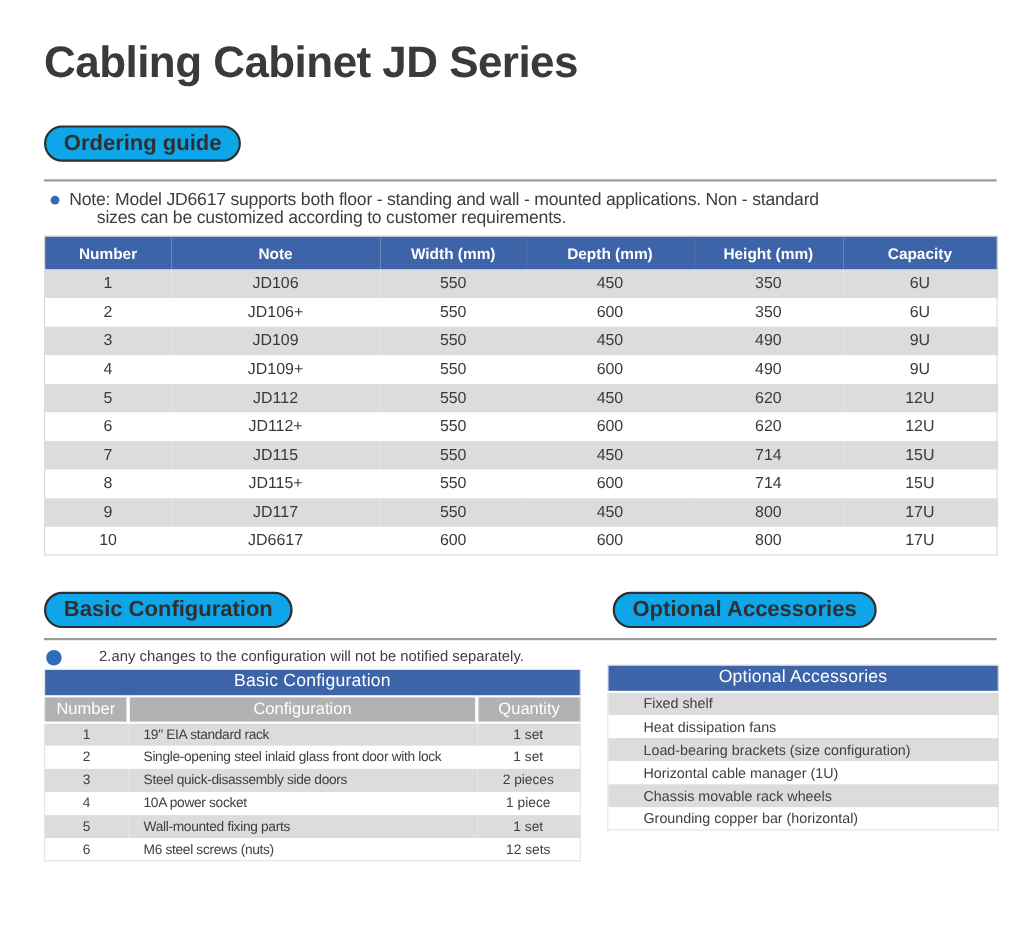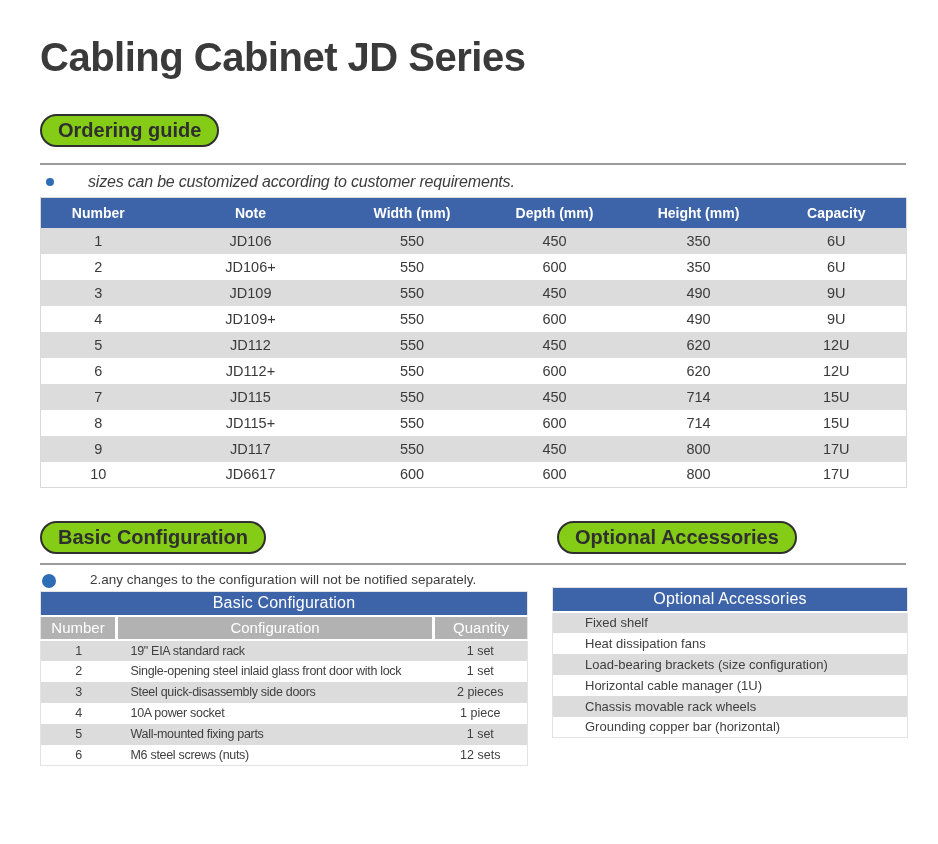--- a/index.html
+++ b/index.html
@@ -12,37 +12,37 @@
 
   .page-title {
     font-size:40px; font-weight:700; color:#3a3a3a;
     letter-spacing:-0.5px; line-height:46px;
   }
 
   .pill {
     display:inline-flex; align-items:center;
     height:33px; padding:0 16px;
     border:2.5px solid #2f2f2f; border-radius:17px;
-    font-size:20px; font-weight:700; color:#2f2f2f; background:#84cc16;
+    font-size:20px; font-weight:700; color:#2f2f2f; background:#0ea5e9;
     white-space:nowrap;
   }
   .pill-ordering { margin-top:34px; }
 
   .rule { width:866px; height:2px; background:#9a9a9a; }
   .rule-1 { margin-top:16px; }
   .rule-2 { margin-top:9px; }
 
   
   .note-top { margin-top:8px; position:relative; padding-left:23px; width:866px; }
   .note-top .bullet-sm {
     position:absolute; left:6px; top:5px;
     width:8px; height:8px; border-radius:50%; background:#2d6db5;
   }
   .note-top .note-line { font-size:16px; line-height:17px; color:#3d3d3d; letter-spacing:-0.2px; }
-  .note-top .note-line-2 { padding-left:25px;font-style:italic; }
+  .note-top .note-line-2 { padding-left:25px; }
 
   
   .main-table {
     width:866px; margin-top:7px; border-collapse:collapse; table-layout:fixed;
     border:1px solid #d9d9d9;
   }
   .main-table thead th {
     background:#3d63a8; color:#ffffff; font-weight:700;
     height:30px; font-size:14px; text-align:center;
   }
@@ -125,20 +125,21 @@
   <h1 class="page-title">Cabling Cabinet JD Series</h1>
 
   <div class="pill pill-ordering">
     <span>Ordering guide</span>
   </div>
 
   <div class="rule rule-1"></div>
 
   <div class="note-top">
     <span class="bullet-sm"></span>
+    <div class="note-line note-line-1">Note: Model JD6617 supports both floor - standing and wall - mounted applications. Non - standard</div>
     <div class="note-line note-line-2">sizes can be customized according to customer requirements.</div>
   </div>
 
   <table class="main-table">
     <colgroup>
       <col style="width:115px">
         <col style="width:190px">
         <col style="width:133px">
       <col style="width:152px">
         <col style="width:136px">

